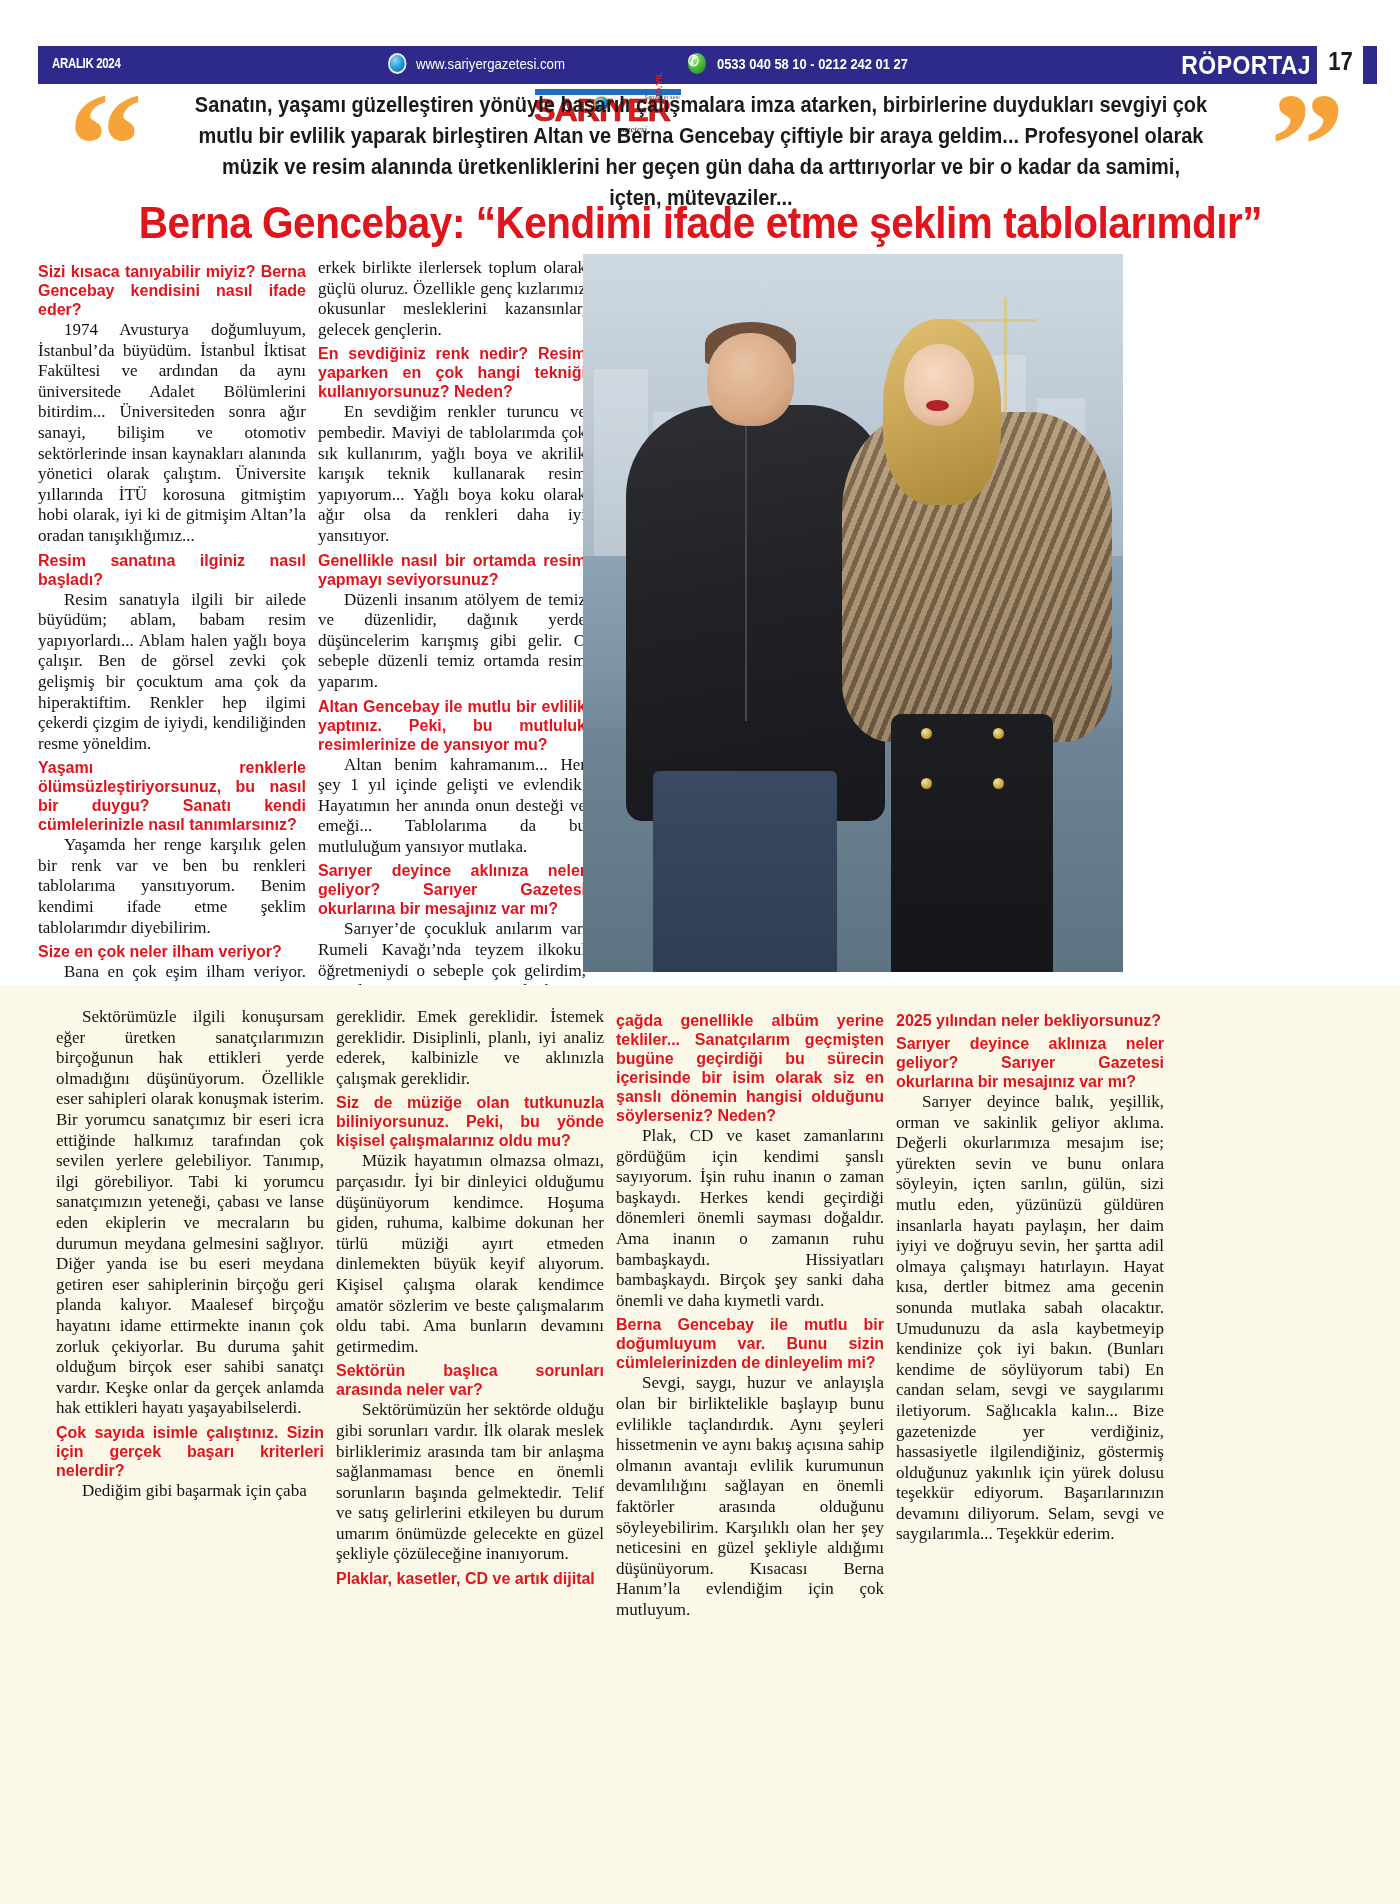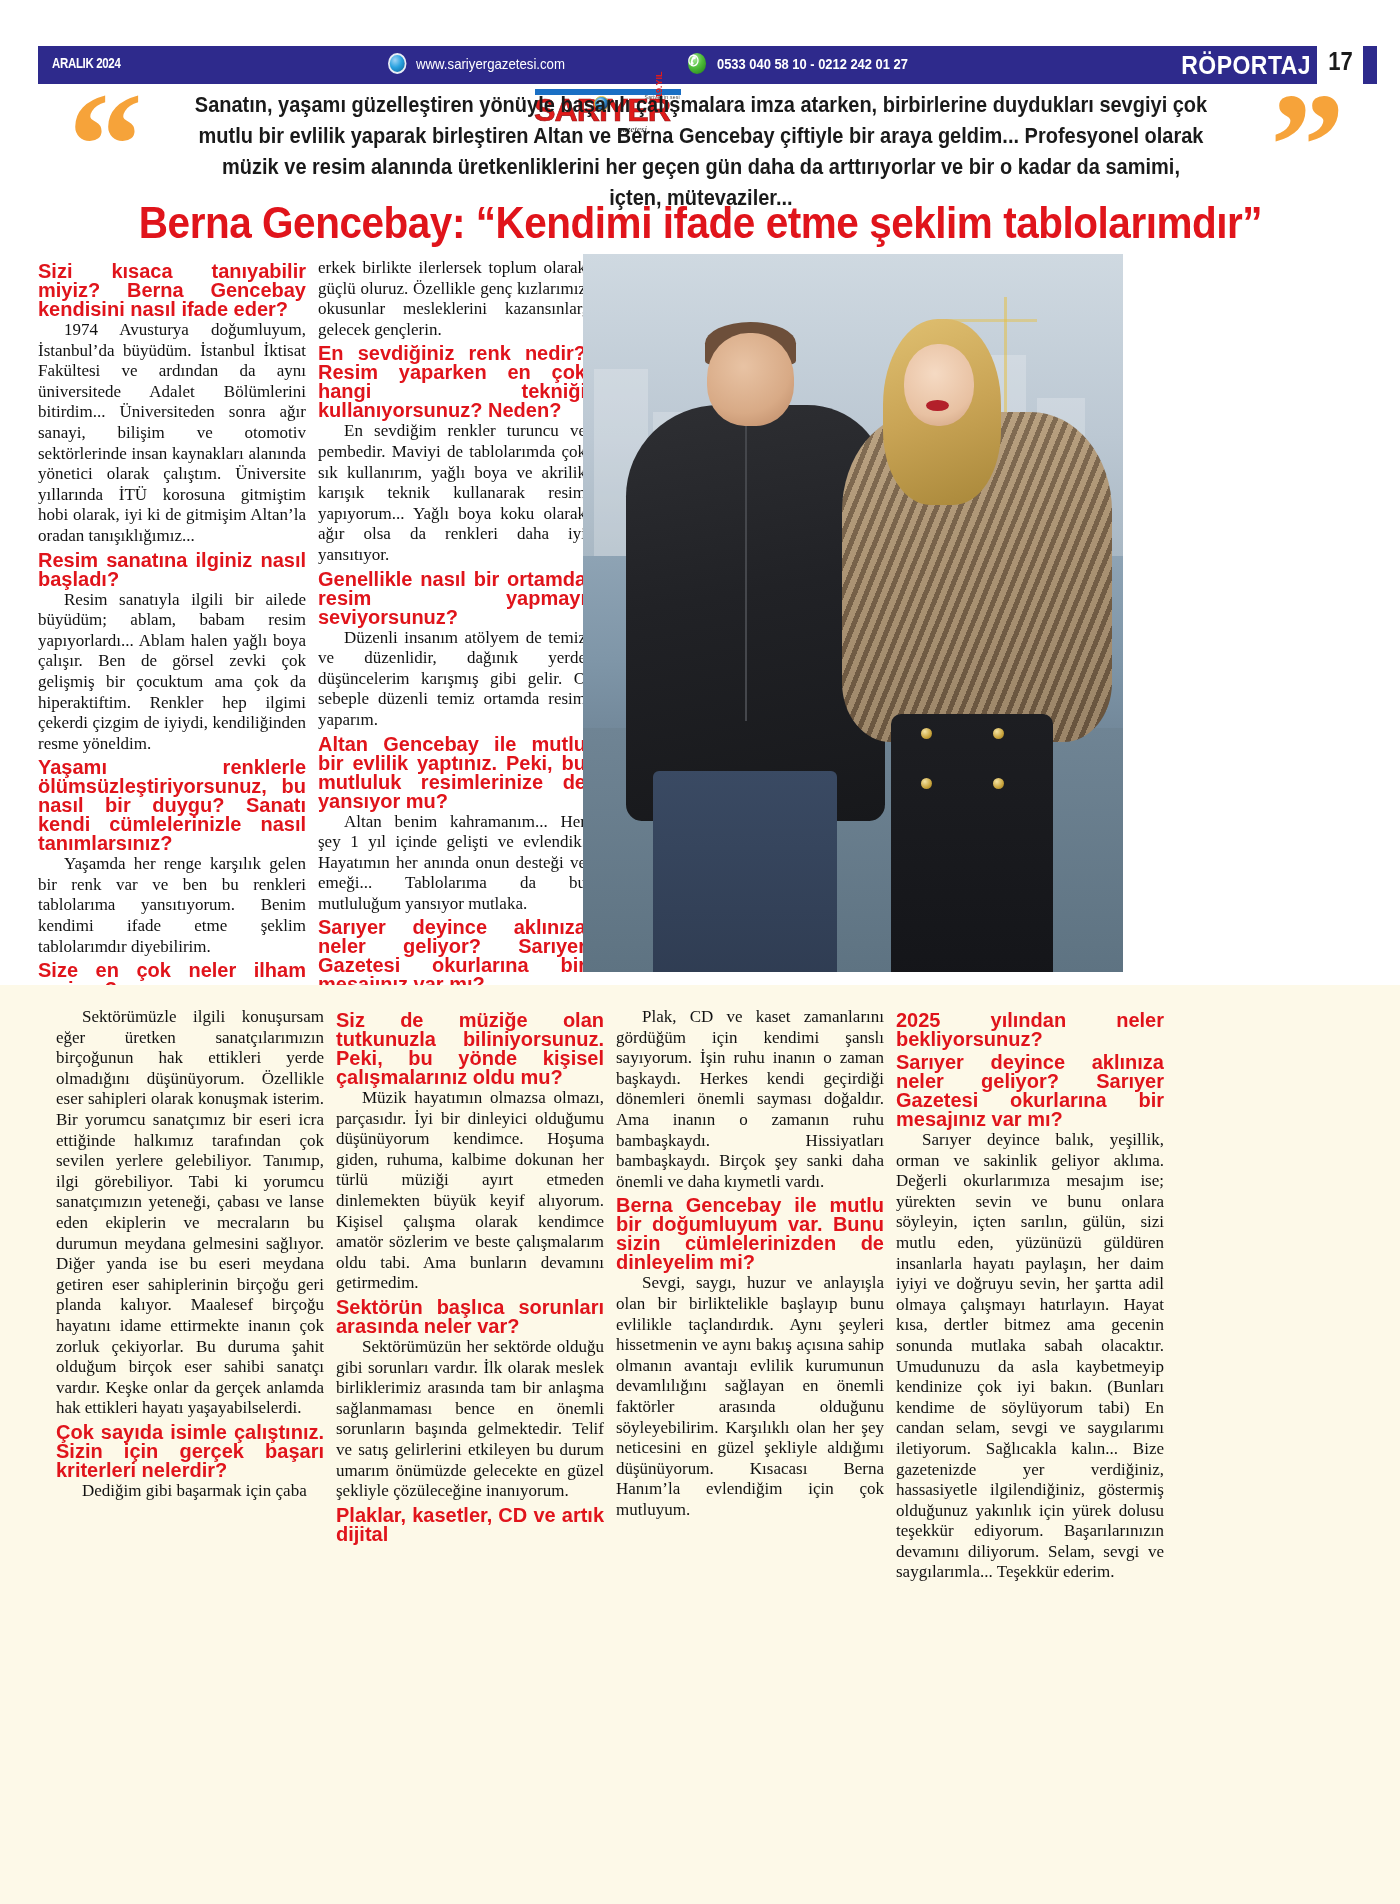--- a/index.html
+++ b/index.html
@@ -140,21 +140,21 @@
   .col{
     position:absolute;top:0;width:268px;
   }
   .col.c1{left:0px;}
   .col.c2{left:280px;}
   .photo{
     position:absolute;left:545px;top:-4px;width:540px;height:718px;
   }
   .q{
     color:#e0141b;font-family:"Liberation Sans",sans-serif;font-weight:bold;
-    font-size:20px;line-height:19px;margin:4px 0 1px 0;
+    font-size:16px;line-height:19px;margin:4px 0 1px 0;
     text-align:justify;
   }
   .p{
     color:#111;font-family:"Liberation Serif",serif;
     font-size:17px;line-height:20.6px;margin:0 0 0 0;
     text-align:justify;text-indent:26px;
     hyphens:auto;
   }
   .p.cont{text-indent:0;}
 
@@ -324,27 +324,29 @@
   </div>
 
   <div class="lower">
     <div class="lower-inner">
       <div class="lcol l1">
           <div class="p">Sektörümüzle ilgili konuşursam eğer üretken sanatçılarımızın birçoğunun hak ettikleri yerde olmadığını düşünüyorum. Özellikle eser sahipleri olarak konuşmak isterim. Bir yorumcu sanatçımız bir eseri icra ettiğinde halkımız tarafından çok sevilen yerlere gelebiliyor. Tanımıp, ilgi görebiliyor. Tabi ki yorumcu sanatçımızın yeteneği, çabası ve lanse eden ekiplerin ve mecraların bu durumun meydana gelmesini sağlıyor. Diğer yanda ise bu eseri meydana getiren eser sahiplerinin birçoğu geri planda kalıyor. Maalesef birçoğu hayatını idame ettirmekte inanın çok zorluk çekiyorlar. Bu duruma şahit olduğum birçok eser sahibi sanatçı vardır. Keşke onlar da gerçek anlamda hak ettikleri hayatı yaşayabilselerdi.</div>
           <div class="q">Çok sayıda isimle çalıştınız. Sizin için gerçek başarı kriterleri nelerdir?</div>
           <div class="p">Dediğim gibi başarmak için çaba</div>
         </div>
       <div class="lcol l2">
+          <div class="p cont">gereklidir. Emek gereklidir. İstemek gereklidir. Disiplinli, planlı, iyi analiz ederek, kalbinizle ve aklınızla çalışmak gereklidir.</div>
           <div class="q">Siz de müziğe olan tutkunuzla biliniyorsunuz. Peki, bu yönde kişisel çalışmalarınız oldu mu?</div>
           <div class="p">Müzik hayatımın olmazsa olmazı, parçasıdır. İyi bir dinleyici olduğumu düşünüyorum kendimce. Hoşuma giden, ruhuma, kalbime dokunan her türlü müziği ayırt etmeden dinlemekten büyük keyif alıyorum. Kişisel çalışma olarak kendimce amatör sözlerim ve beste çalışmalarım oldu tabi. Ama bunların devamını getirmedim.</div>
           <div class="q">Sektörün başlıca sorunları arasında neler var?</div>
           <div class="p">Sektörümüzün her sektörde olduğu gibi sorunları vardır. İlk olarak meslek birliklerimiz arasında tam bir anlaşma sağlanmaması bence en önemli sorunların başında gelmektedir. Telif ve satış gelirlerini etkileyen bu durum umarım önümüzde gelecekte en güzel şekliyle çözüleceğine inanıyorum.</div>
           <div class="q">Plaklar, kasetler, CD ve artık dijital</div>
         </div>
       <div class="lcol l3">
+          <div class="q">çağda genellikle albüm yerine tekliler... Sanatçılarım geçmişten bugüne geçirdiği bu sürecin içerisinde bir isim olarak siz en şanslı dönemin hangisi olduğunu söylerseniz? Neden?</div>
           <div class="p">Plak, CD ve kaset zamanlarını gördüğüm için kendimi şanslı sayıyorum. İşin ruhu inanın o zaman başkaydı. Herkes kendi geçirdiği dönemleri önemli sayması doğaldır. Ama inanın o zamanın ruhu bambaşkaydı. Hissiyatları bambaşkaydı. Birçok şey sanki daha önemli ve daha kıymetli vardı.</div>
           <div class="q">Berna Gencebay ile mutlu bir doğumluyum var. Bunu sizin cümlelerinizden de dinleyelim mi?</div>
           <div class="p">Sevgi, saygı, huzur ve anlayışla olan bir birliktelikle başlayıp bunu evlilikle taçlandırdık. Aynı şeyleri hissetmenin ve aynı bakış açısına sahip olmanın avantajı evlilik kurumunun devamlılığını sağlayan en önemli faktörler arasında olduğunu söyleyebilirim. Karşılıklı olan her şey neticesini en güzel şekliyle aldığımı düşünüyorum. Kısacası Berna Hanım’la evlendiğim için çok mutluyum.</div>
         </div>
       <div class="lcol l4">
           <div class="q">2025 yılından neler bekliyorsunuz?</div>
           <div class="q">Sarıyer deyince aklınıza neler geliyor? Sarıyer Gazetesi okurlarına bir mesajınız var mı?</div>
           <div class="p">Sarıyer deyince balık, yeşillik, orman ve sakinlik geliyor aklıma. Değerli okurlarımıza mesajım ise; yürekten sevin ve bunu onlara söyleyin, içten sarılın, gülün, sizi mutlu eden, yüzünüzü güldüren insanlarla hayatı paylaşın, her daim iyiyi ve doğruyu sevin, her şartta adil olmaya çalışmayı hatırlayın. Hayat kısa, dertler bitmez ama gecenin sonunda mutlaka sabah olacaktır. Umudunuzu da asla kaybetmeyip kendinize çok iyi bakın. (Bunları kendime de söylüyorum tabi) En candan selam, sevgi ve saygılarımı iletiyorum. Sağlıcakla kalın... Bize gazetenizde yer verdiğiniz, hassasiyetle ilgilendiğiniz, göstermiş olduğunuz yakınlık için yürek dolusu teşekkür ediyorum. Başarılarınızın devamını diliyorum. Selam, sevgi ve saygılarımla... Teşekkür ederim.</div>
         </div>
     </div>

